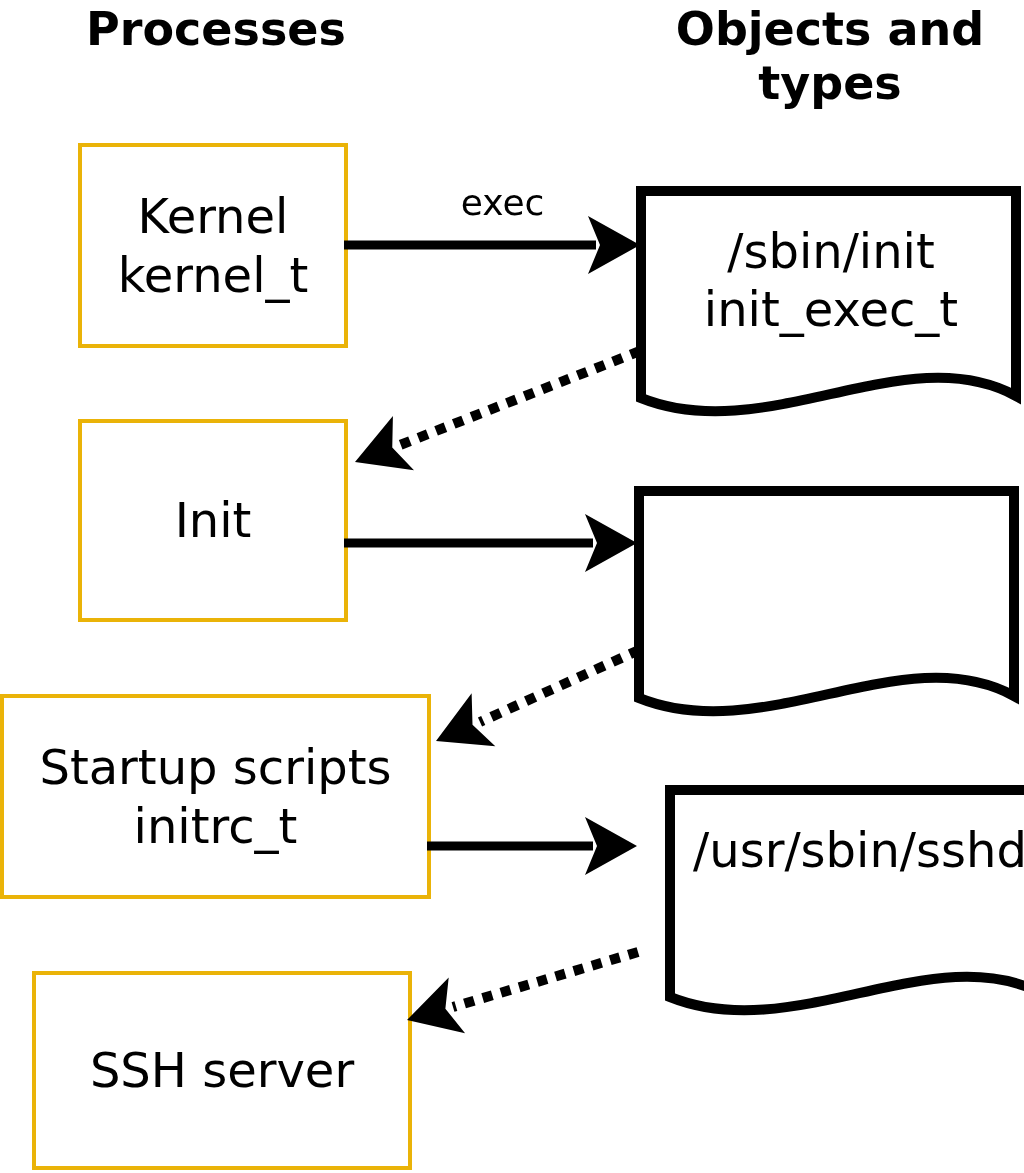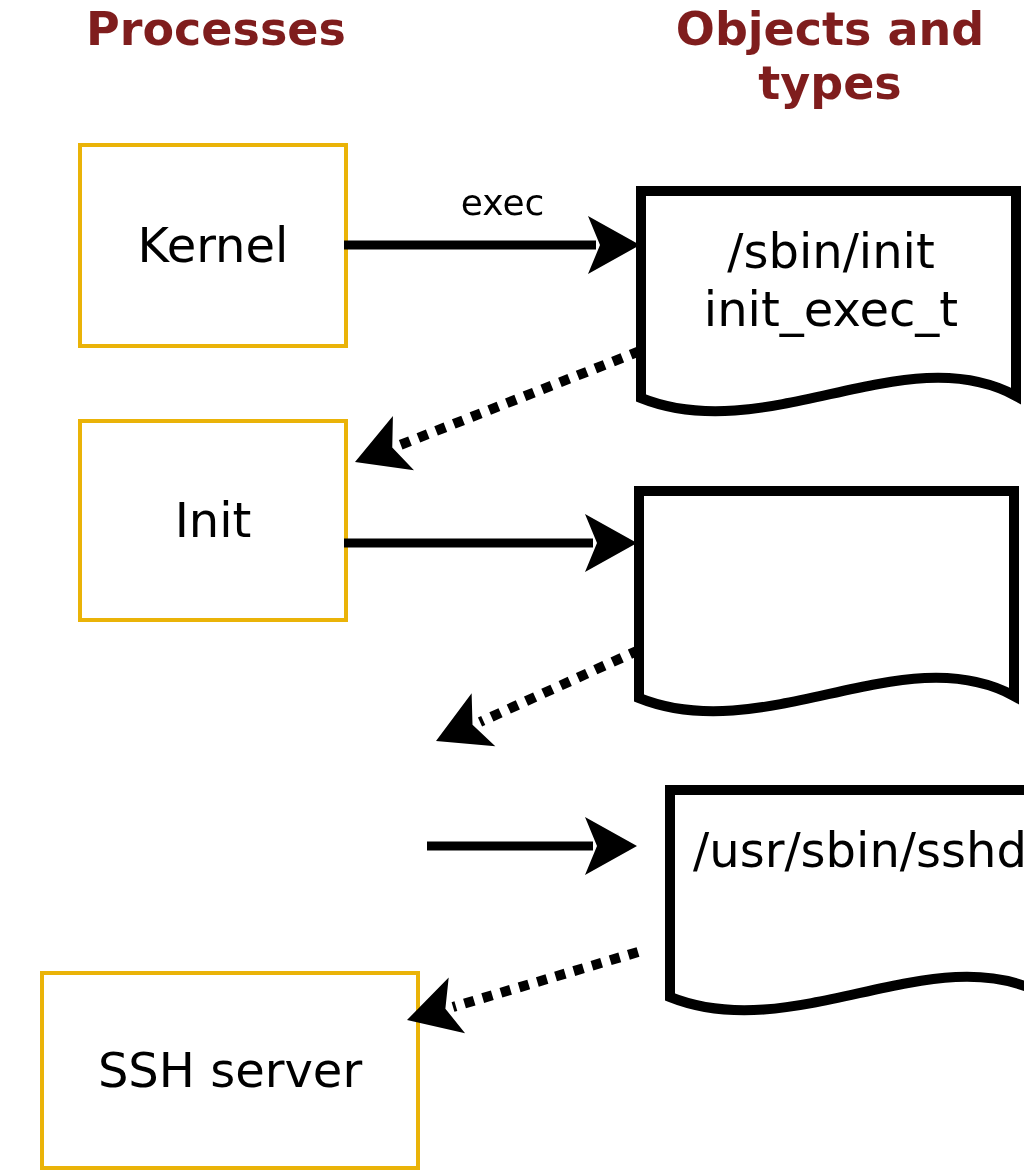--- a/index.html
+++ b/index.html
@@ -11,42 +11,42 @@
     overflow: hidden;
     font-family: "DejaVu Sans", sans-serif;
     color: #000000;
   }
   .col-header {
     position: absolute;
     text-align: center;
     font-weight: bold;
     font-size: 46px;
     line-height: 54px;
-    color: #7f1d1d;
+    color: #000000;
   }
   .hdr-left  { left: 0px;   top: 2px;  width: 432px; }
   .hdr-right { left: 620px; top: 2px;  width: 420px; }
 
   .pbox {
     position: absolute;
     box-sizing: border-box;
     border: 4px solid #eab308;
     background: #fff;
     display: flex;
     flex-direction: column;
     align-items: center;
     justify-content: center;
     text-align: center;
     font-size: 48px;
     line-height: 59px;
   }
   .pbox-kernel  { left: 78px;  top: 143px; width: 270px; height: 205px; }
   .pbox-init    { left: 78px;  top: 419px; width: 270px; height: 203px; gap: 48px; }
   .pbox-initrc  { left: 0px;   top: 694px; width: 431px; height: 205px; }
-  .pbox-sshd    { left: 40px;  top: 971px; width: 380px; height: 199px; }
+  .pbox-sshd    { left: 32px;  top: 971px; width: 380px; height: 199px; }
 
   .doc { position: absolute; width: 390px; height: 258px; }
   .doc-1 { left: 636px; top: 186px; }
   .doc-2 { left: 634px; top: 486px; }
   .doc-3 { left: 665px; top: 785px; }
   .doc svg { position: absolute; left: 0; top: 0; display: block; }
   .doctext {
     position: absolute;
     left: 0; top: 0;
     width: 100%;
@@ -84,23 +84,28 @@
   <div class="col-header hdr-left">
     <div>Processes</div>
   </div>
   <div class="col-header hdr-right">
     <div>Objects and</div>
     <div>types</div>
   </div>
 
   <div class="pbox pbox-kernel">
     <div>Kernel</div>
+    <div>kernel_t</div>
   </div>
   <div class="pbox pbox-init">
     <div>Init</div>
+  </div>
+  <div class="pbox pbox-initrc">
+    <div>Startup scripts</div>
+    <div>initrc_t</div>
   </div>
   <div class="pbox pbox-sshd">
     <div>SSH server</div>
   </div>
 
   <div class="doc doc-1">
     <svg width="390" height="258" viewBox="0 0 390 258">
       <path class="docshape-path" d="M 5,5 L 380,5 L 380,210 C 270,150 130,262 5,212 Z"></path>
     </svg>
     <div class="doctext">

